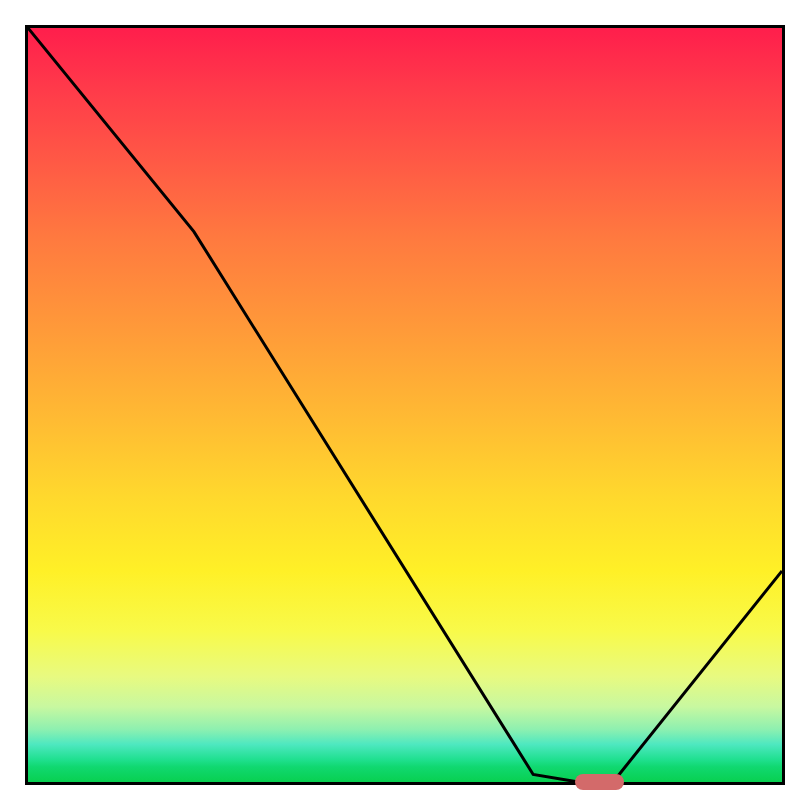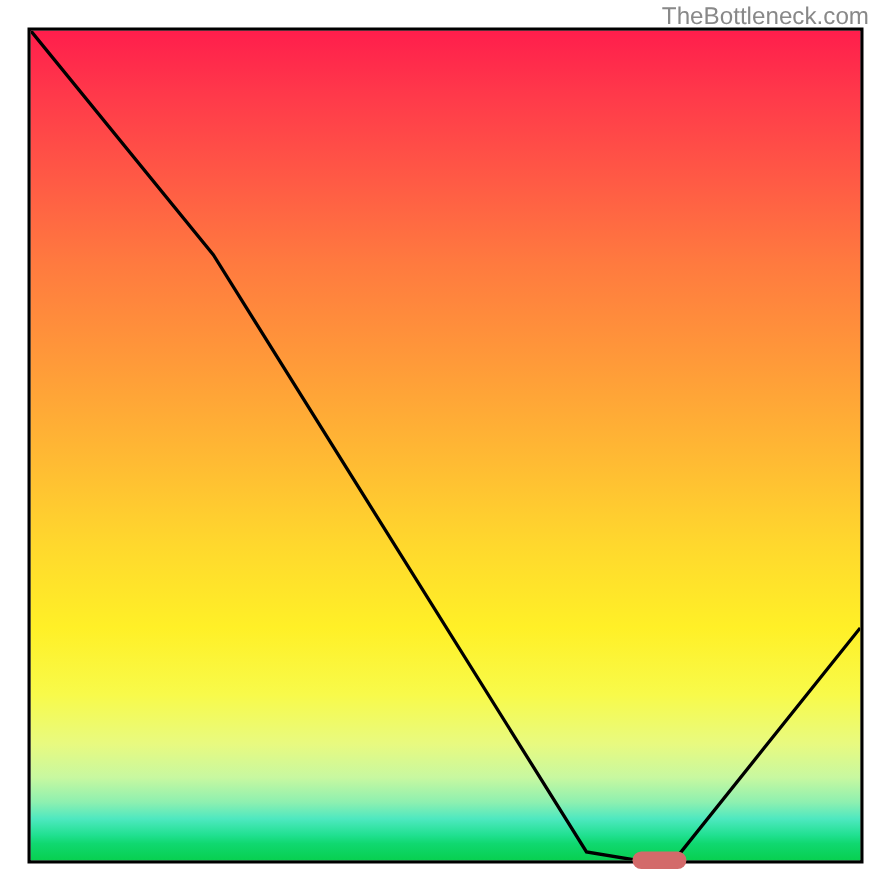--- a/index.html
+++ b/index.html
@@ -70,21 +70,20 @@
     position: absolute;
     background: #d36a6a;
     border-radius: 8px;
   }
 </style>
 </head>
 <body>
 
 <div class="container">
 
-  <div class="watermark">TheBottleneck.com</div>
 
   <div class="plot-area">
     <div class="gradient-bg"></div>
 
     <svg class="lines" viewBox="0 0 754 754" preserveAspectRatio="none">
       <path id="curve-path" fill="none" stroke="#000000" stroke-width="3" d="M 0 0 Q 82.94 101.79000000000002 165.88 203.58000000000004 Q 335.53 475.02000000000004 505.18 746.46 Q 527.8 750.23 550.42 754 Q 569.27 752.115 588.12 750.23 Q 671.06 646.5550000000001 754 542.88 "></path>
     </svg>
 
     <div class="marker" id="marker" style="left: 546.65px; width: 49.01px; top: 746px; height: 16px;"></div>
   </div>

